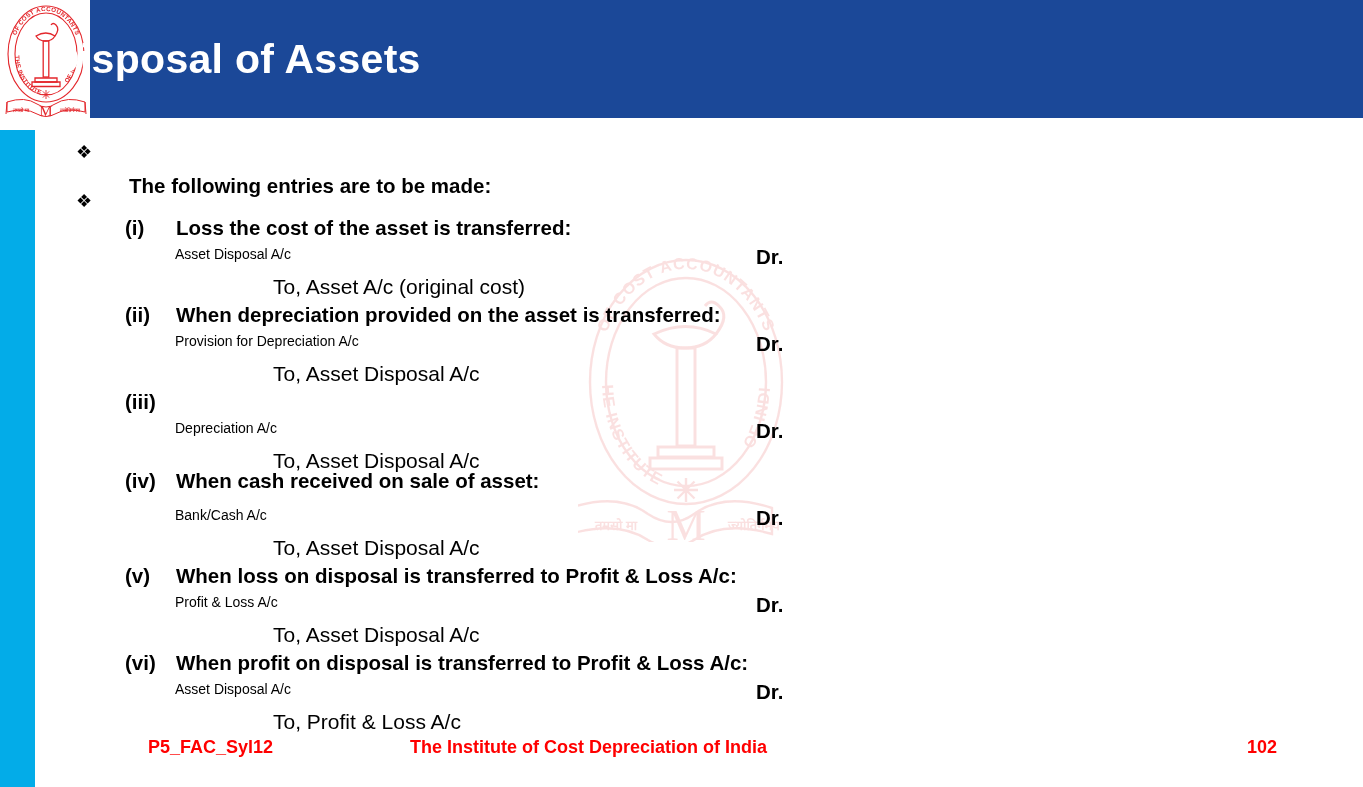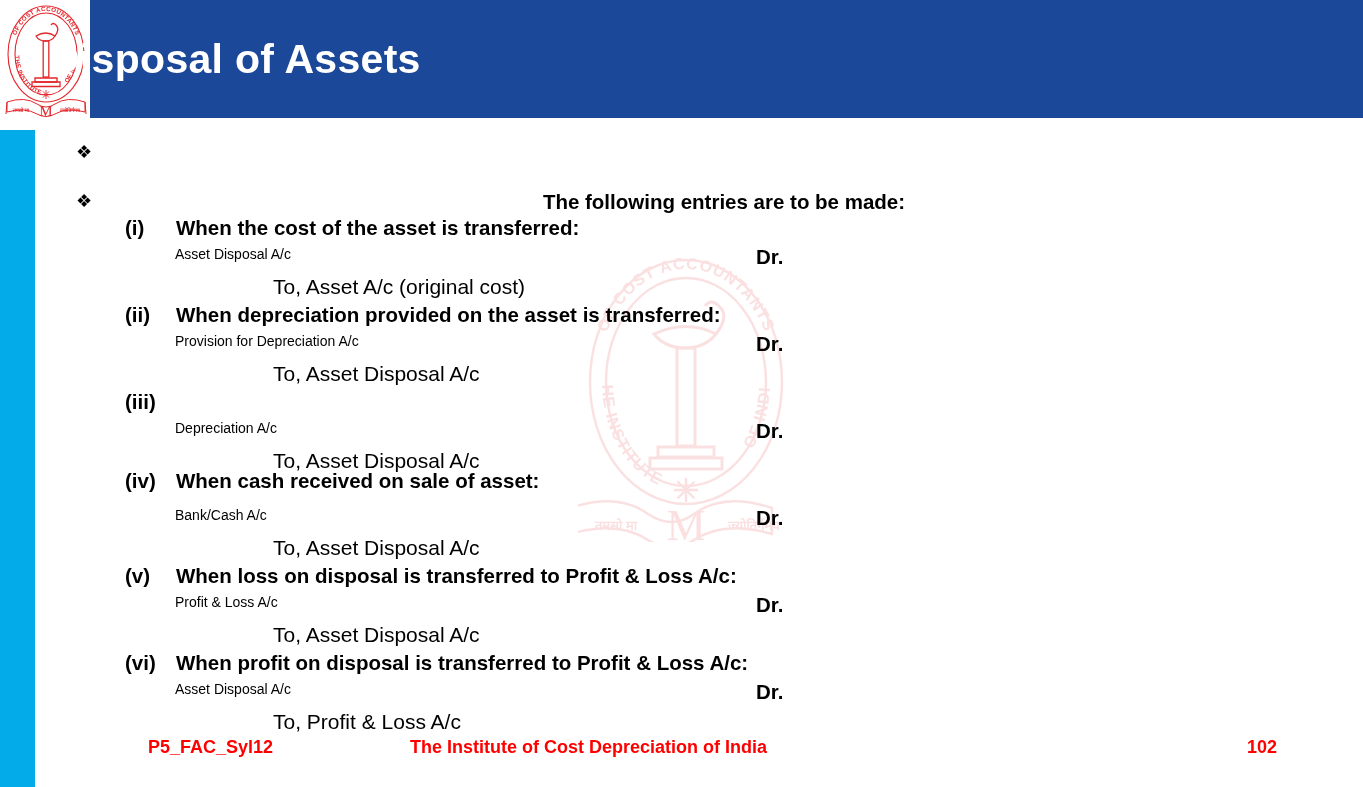--- a/index.html
+++ b/index.html
@@ -175,25 +175,25 @@
       <text x="38" y="278" text-anchor="middle" font-family="&quot;Liberation Sans&quot;, sans-serif" font-size="13" font-weight="bold" fill="#f3a9a9">तमसो मा</text>
       <text x="176" y="278" text-anchor="middle" font-family="&quot;Liberation Sans&quot;, sans-serif" font-size="13" font-weight="bold" fill="#f3a9a9">ज्योतिर्गमय</text>
     </svg>
   </div>
 
   <div id="content">
 
     <div class="bullet-glyph" style="top:25px;">❖</div>
 
     <div class="bullet-glyph" style="top:74px;">❖</div>
-    <div class="para nojust" style="top:72px;text-align:center;">The following entries are to be made:</div>
+    <div class="para nojust" style="top:56px;">The following entries are to be made:</div>
 
     <div class="entry" style="top:100px;">
       <span class="roman">(i)</span>
-      <span class="heading">When the cost of the asset is transferred:</span>
+      <span class="heading">Loss the cost of the asset is transferred:</span>
     </div>
     <div class="entry" style="top:129px;">
       <span class="debit">Asset Disposal A/c</span>
       <span class="dr">Dr.</span>
     </div>
     <div class="entry" style="top:158px;">
       <span class="credit">To, Asset A/c  (original cost)</span>
     </div>
 
     <div class="entry" style="top:187px;">

